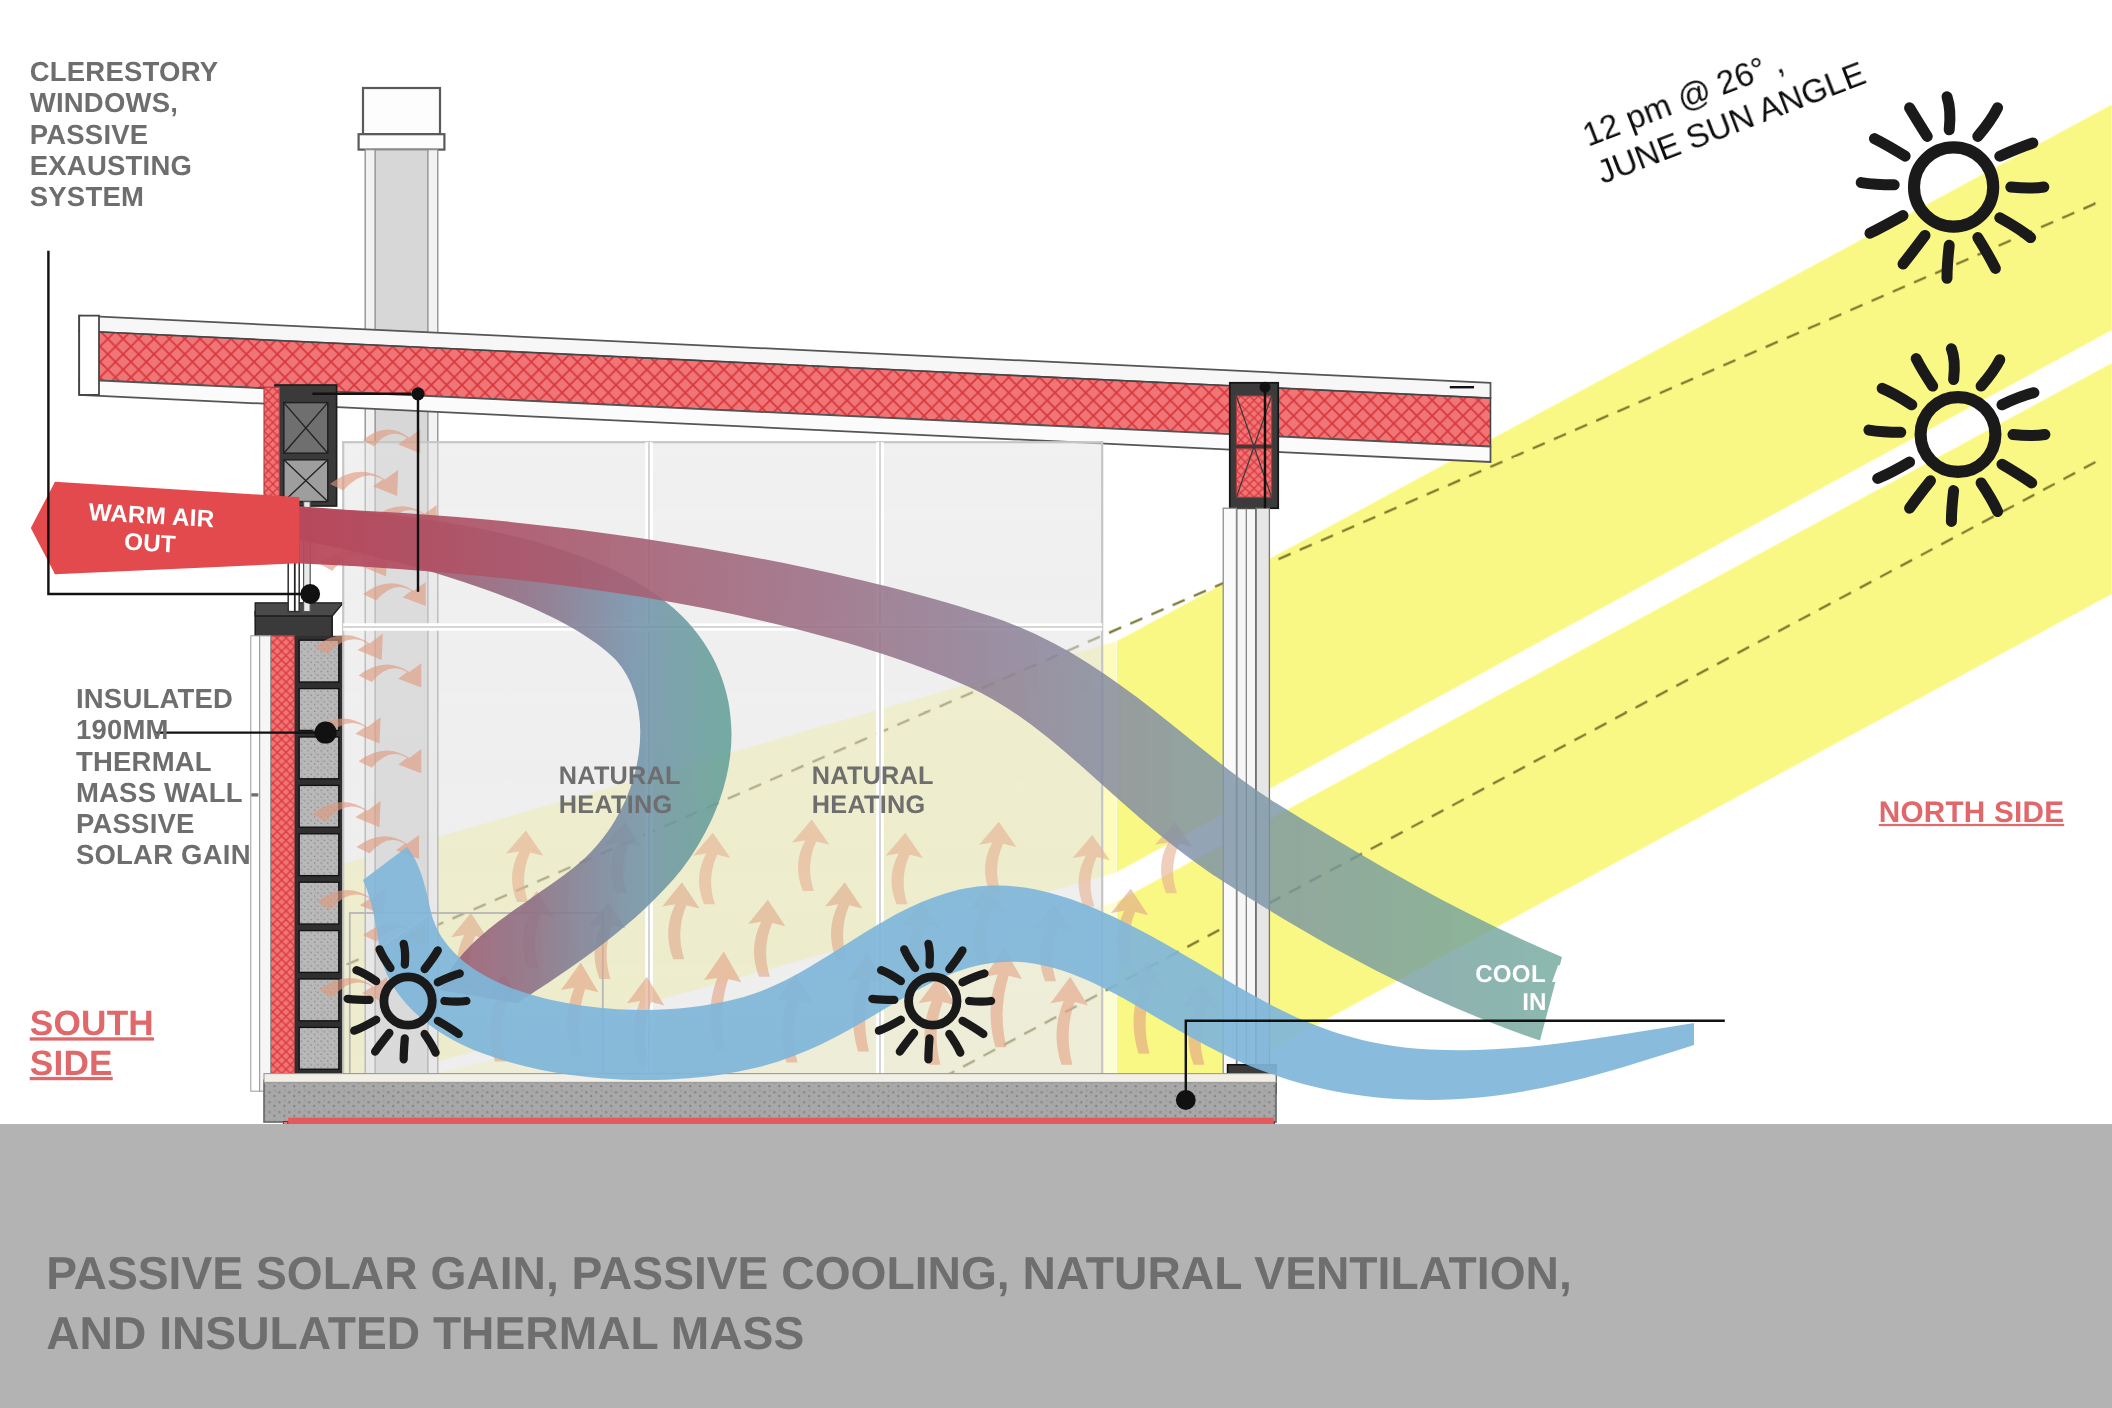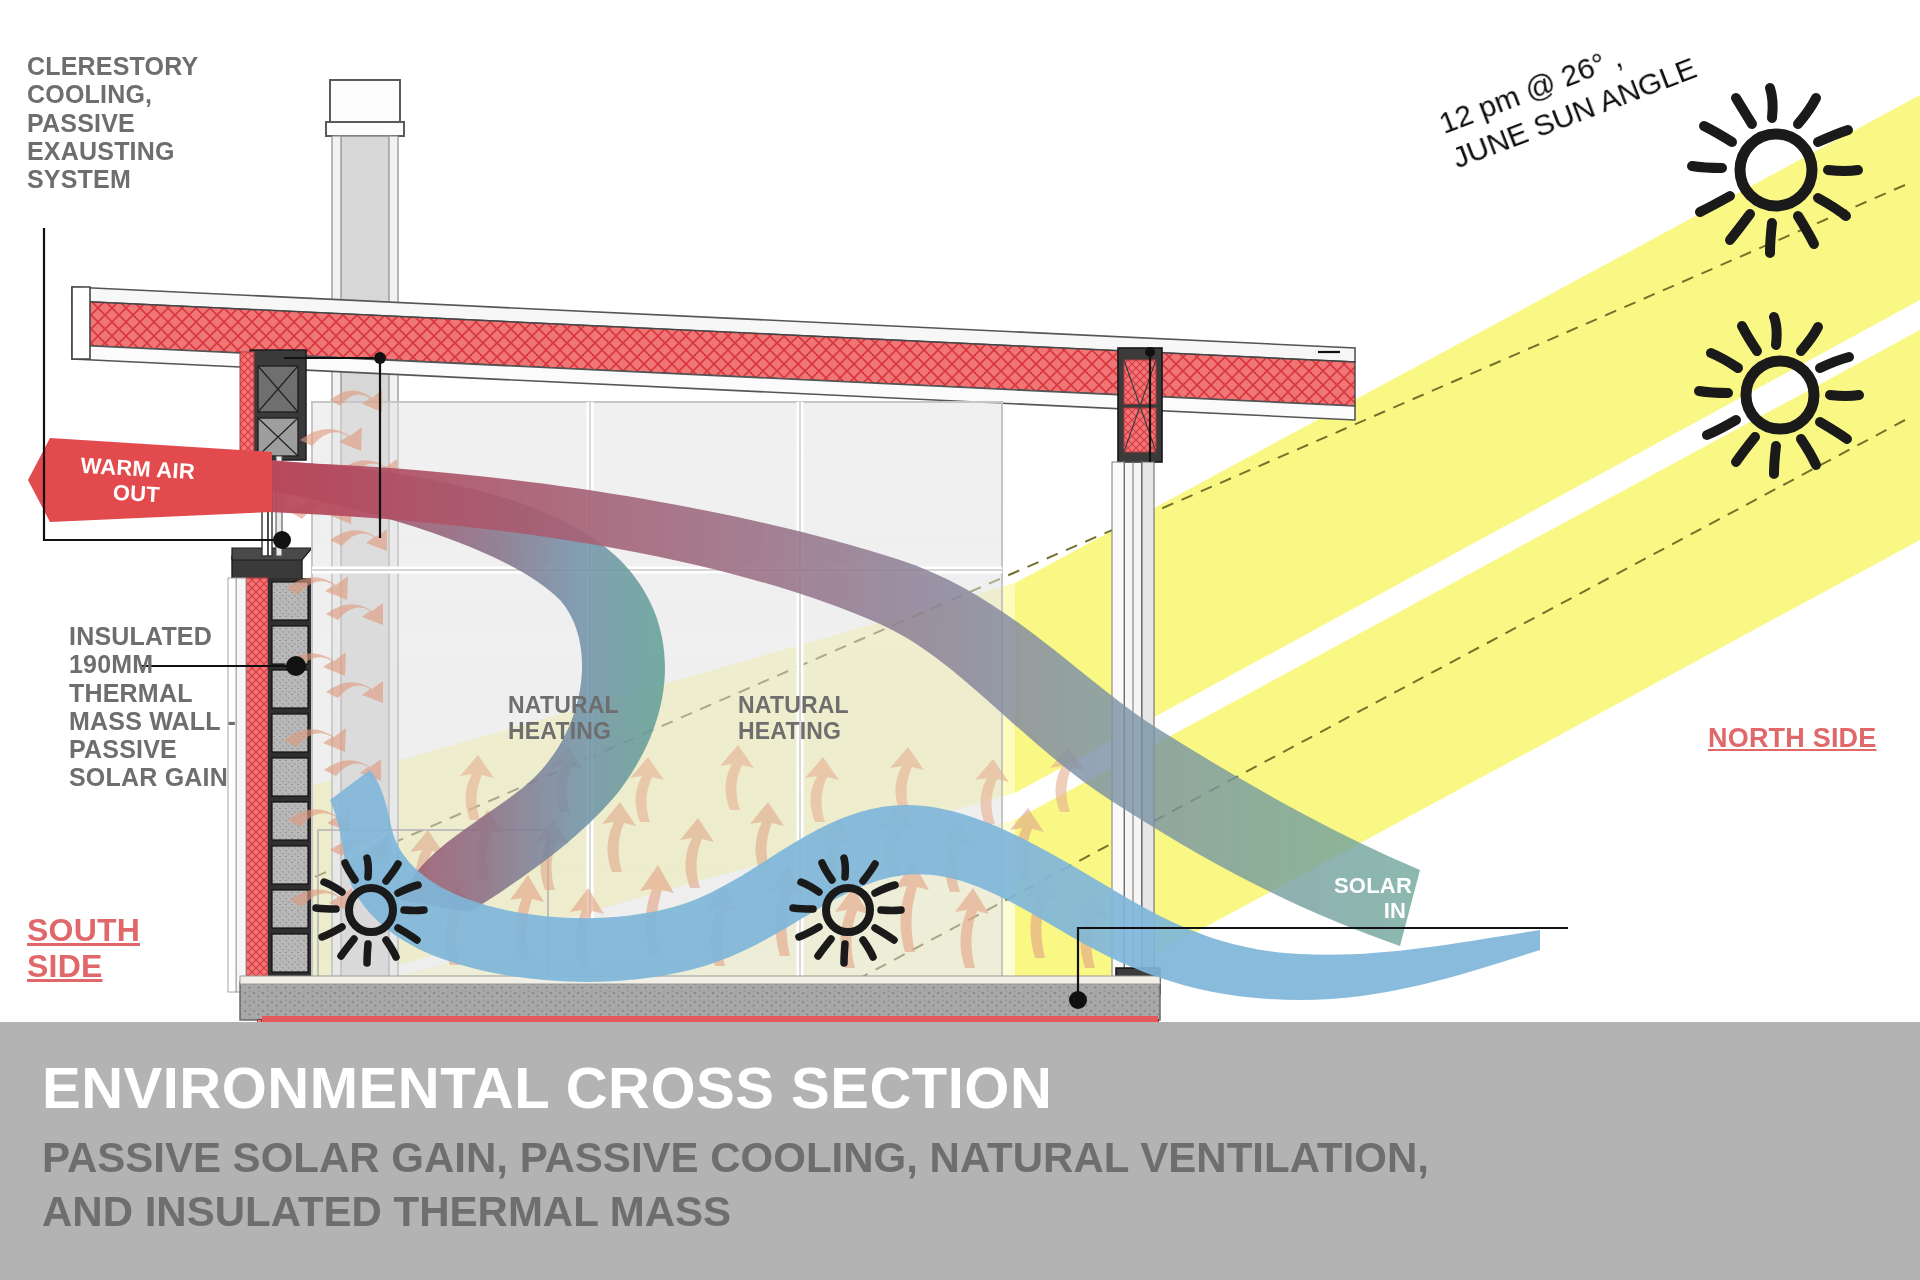--- a/index.html
+++ b/index.html
@@ -327,21 +327,21 @@
       <path d="M380,538 L380,358"></path>
       <circle cx="380" cy="358" r="6" fill="#111" stroke="none"></circle>
       <path d="M1150,352 L1150,462"></path>
       <circle cx="1150" cy="352" r="5" fill="#111" stroke="none"></circle>
       <path d="M1318,352 L1340,352"></path>
     </g>
   </svg>
 
   <div class="lbl lbl-gray" style="left:27px;top:52px;font-size:25px;">
     <div>CLERESTORY</div>
-    <div>COOLING,</div>
+    <div>WINDOWS,</div>
     <div>PASSIVE</div>
     <div>EXAUSTING</div>
     <div>SYSTEM</div>
   </div>
 
   <div class="lbl lbl-gray" style="left:27px;top:622px;font-size:25px;margin-left:42px;">
     <div>INSULATED</div>
     <div>190MM</div>
     <div>THERMAL</div>
     <div>MASS WALL -</div>
@@ -358,42 +358,40 @@
     <span>NORTH SIDE</span>
   </div>
 
 
   <div class="lbl lbl-white" style="left:62px;top:457px;font-size:22px;text-align:center;width:150px;transform:rotate(3.2deg);">
     <div>WARM AIR</div>
     <div>OUT</div>
   </div>
 
   <div class="lbl lbl-white" style="left:1330px;top:874px;font-size:22px;text-align:center;width:130px;">
-    <div>SOLAR AIR</div>
+    <div>COOL AIR</div>
     <div>IN</div>
   </div>
 
   <div class="lbl lbl-gray" style="left:508px;top:692px;font-size:23px;">
     <div>NATURAL</div>
     <div>HEATING</div>
   </div>
 
   <div class="lbl lbl-gray" style="left:738px;top:692px;font-size:23px;">
     <div>NATURAL</div>
     <div>HEATING</div>
   </div>
 
   <div style="position:absolute;left:1434px;top:108px;transform:rotate(-21deg);transform-origin:left top;
               font-family:'Liberation Sans',sans-serif;font-size:30px;color:#0d0d0d;line-height:1.22;white-space:nowrap;">
     <div>12 pm @ 26° ,</div>
     <div>JUNE SUN ANGLE</div>
   </div>
 
   <div style="position:absolute;left:0;top:1022px;width:1920px;height:258px;background:#b3b3b3;">
-    <div style="position:absolute;left:42px;top:32px;font-family:'Liberation Sans',sans-serif;
-                font-weight:bold;font-size:58px;color:#ffffff;letter-spacing:0.5px;white-space:nowrap;">ENVIRONMENTAL CROSS SECTION</div>
     <div style="position:absolute;left:42px;top:112px;font-family:'Liberation Sans',sans-serif;
                 font-weight:bold;font-size:42px;color:#6e6e6e;white-space:nowrap;">PASSIVE  SOLAR GAIN, PASSIVE COOLING, NATURAL VENTILATION,</div>
     <div style="position:absolute;left:42px;top:166px;font-family:'Liberation Sans',sans-serif;
                 font-weight:bold;font-size:42px;color:#6e6e6e;white-space:nowrap;">AND INSULATED THERMAL MASS</div>
   </div>
 
 </div>
 
 </body></html>

